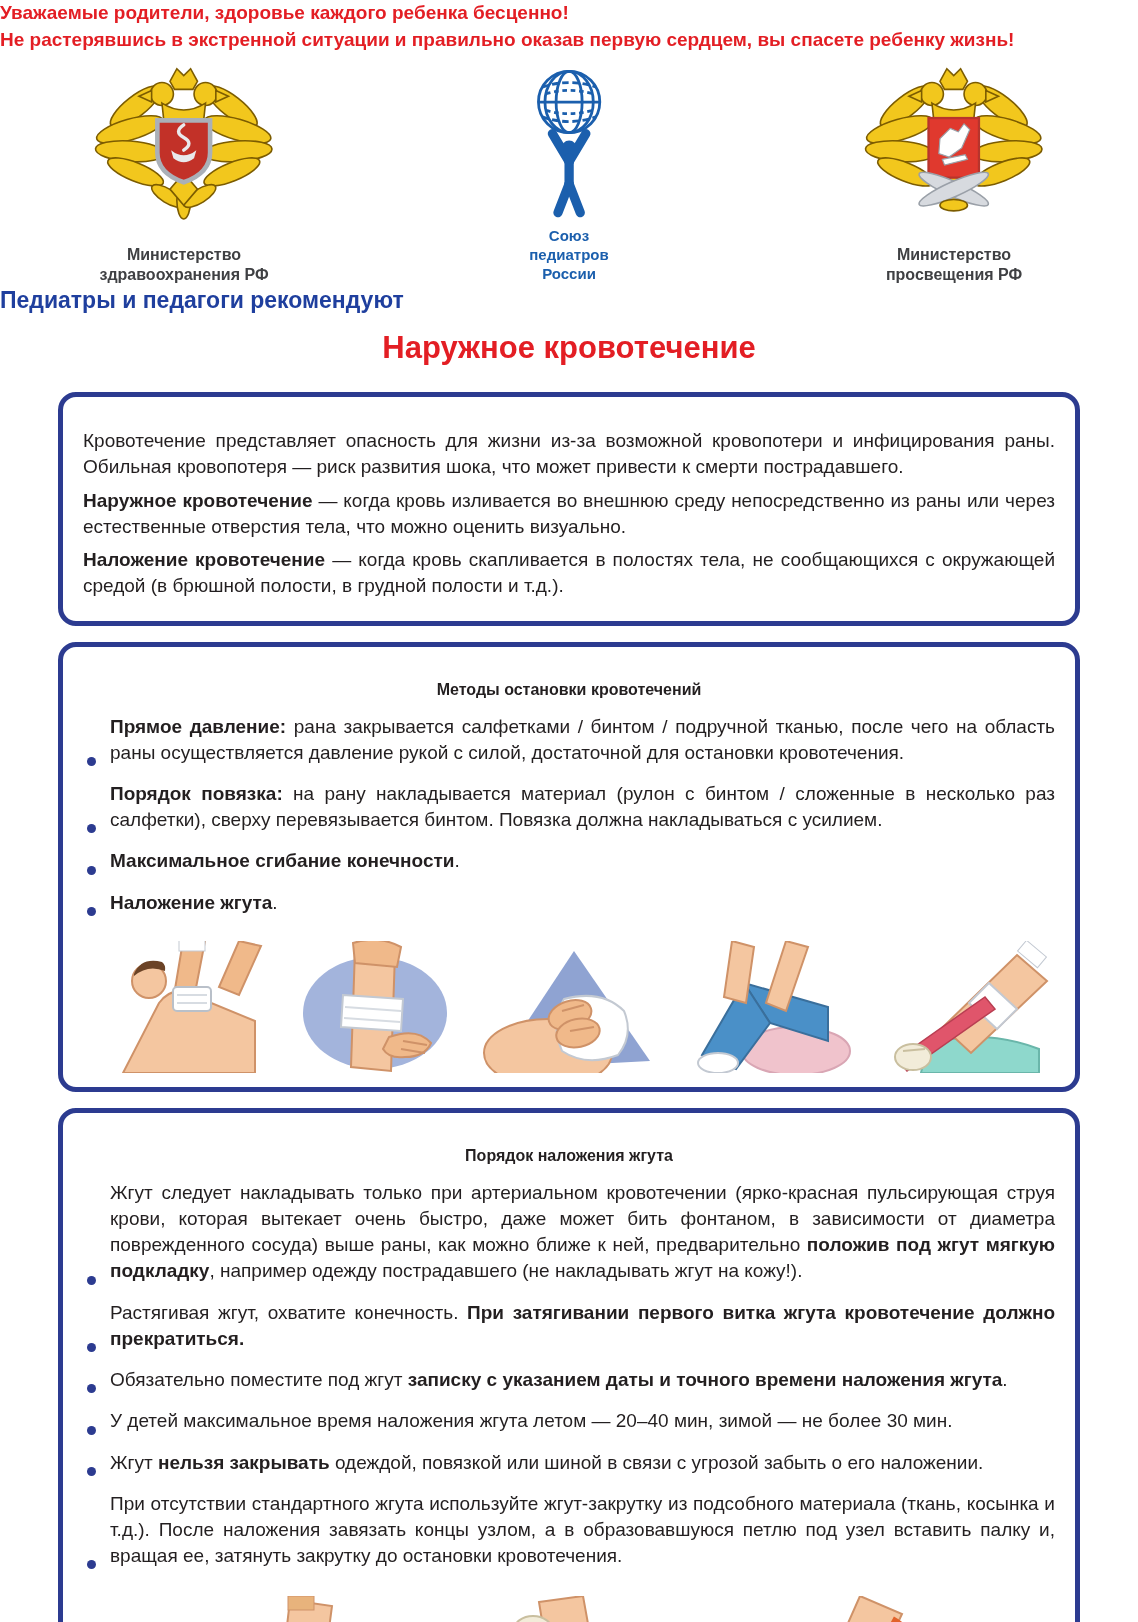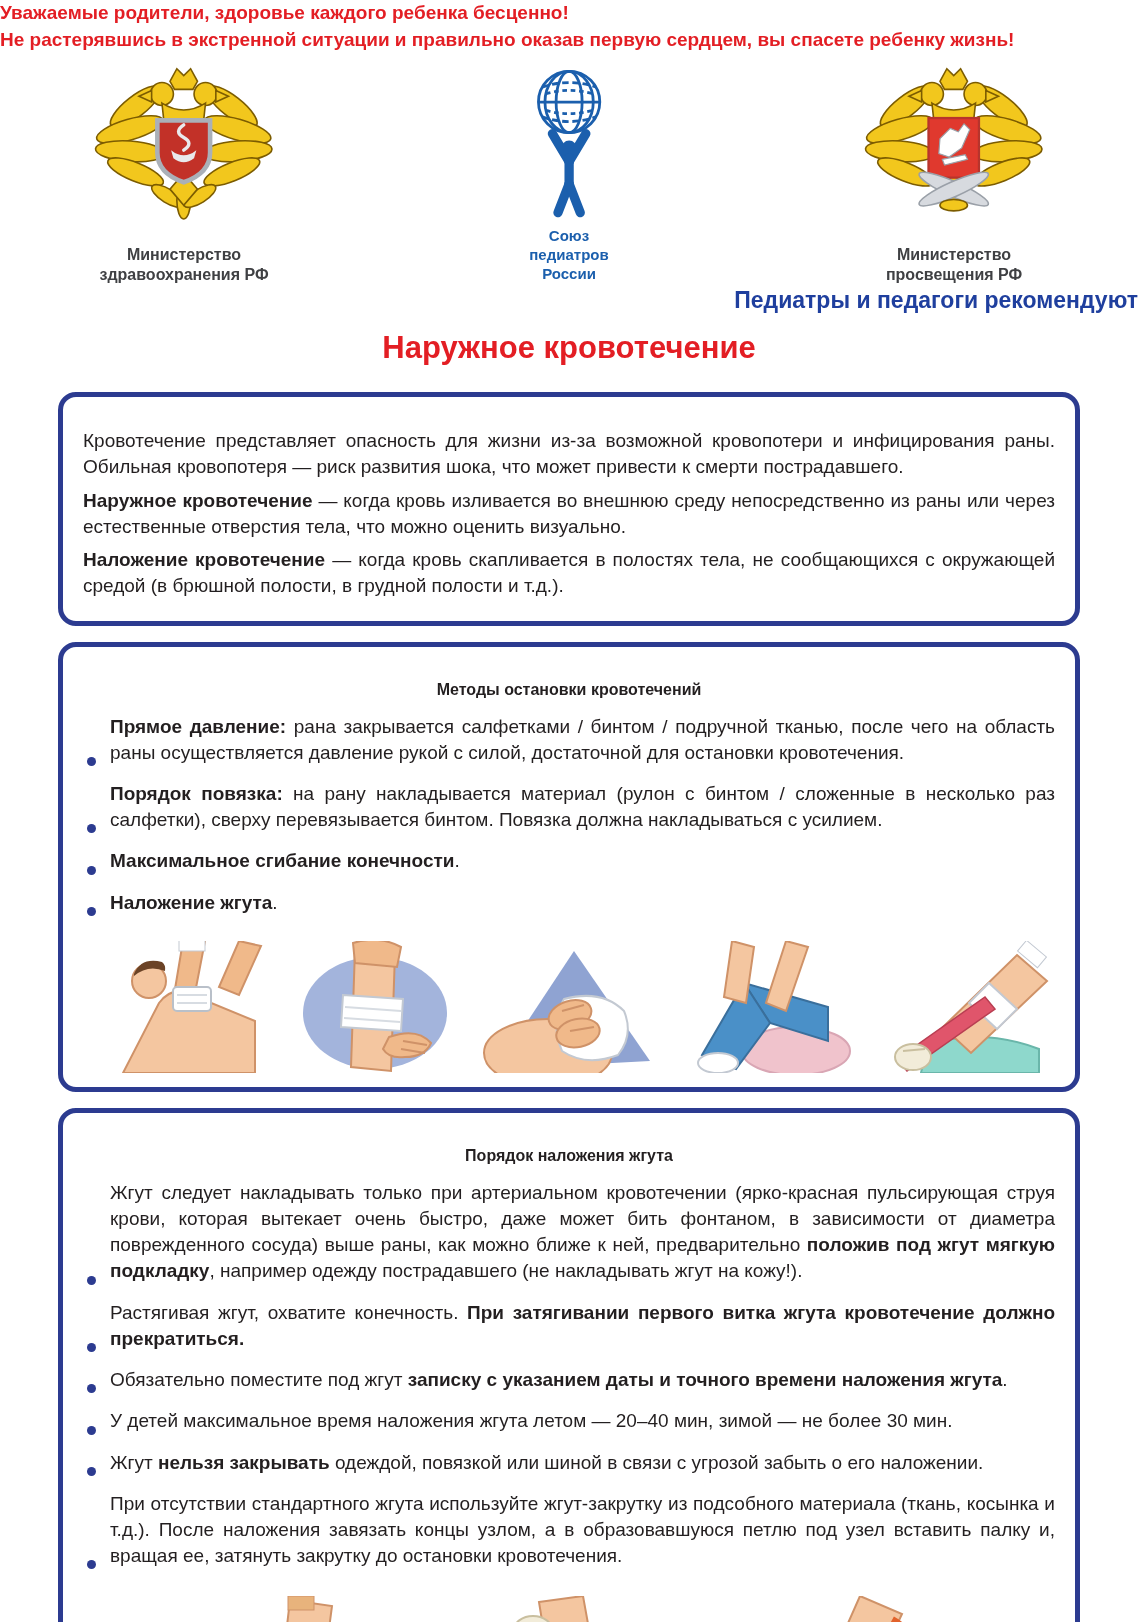--- a/index.html
+++ b/index.html
@@ -26,21 +26,21 @@
   
   .logos-row{display:flex;justify-content:space-between;align-items:flex-start;padding:10px 44px 0;}
   .logo-block{display:flex;flex-direction:column;align-items:center;}
   .logo-block.side{width:280px;}
   .logo-block.mid{width:240px;}
   .emblem{height:172px;}
   .ped-logo{height:158px;}
   .logo-caption{margin-top:6px;text-align:center;font-weight:bold;font-size:16px;line-height:1.25;color:var(--gray-caption);}
   .logo-caption.blue{color:var(--ped-blue);font-size:15px;margin-top:2px;}
   
-  .subtitle{text-align:right;color:var(--title-blue);font-weight:bold;font-size:23px;margin-top:2px;}
+  .subtitle{text-align:left;color:var(--title-blue);font-weight:bold;font-size:23px;margin-top:2px;}
   .main-title{text-align:center;color:var(--red);font-weight:bold;font-size:31px;margin-top:16px;}
   
   .box{margin:16px 58px 0;border:5px solid var(--navy);border-radius:18px;padding:24px 20px 14px;background:#fff;}
   .box.first{margin-top:26px;}
   .box p{font-size:19px;line-height:1.38;text-align:justify;margin:7px 0;}
   .b{font-weight:bold;}
   .box-title{text-align:center;font-weight:bold;font-size:16px;margin:10px 0 10px;}
   .bullet-row{display:flex;align-items:flex-end;margin:15px 0;}
   .dot{width:9px;height:9px;border-radius:50%;background:var(--navy);margin:9px 14px 0 4px;flex:0 0 auto;}
   .bullet-text{flex:1;font-size:19px;line-height:1.38;text-align:justify;}

